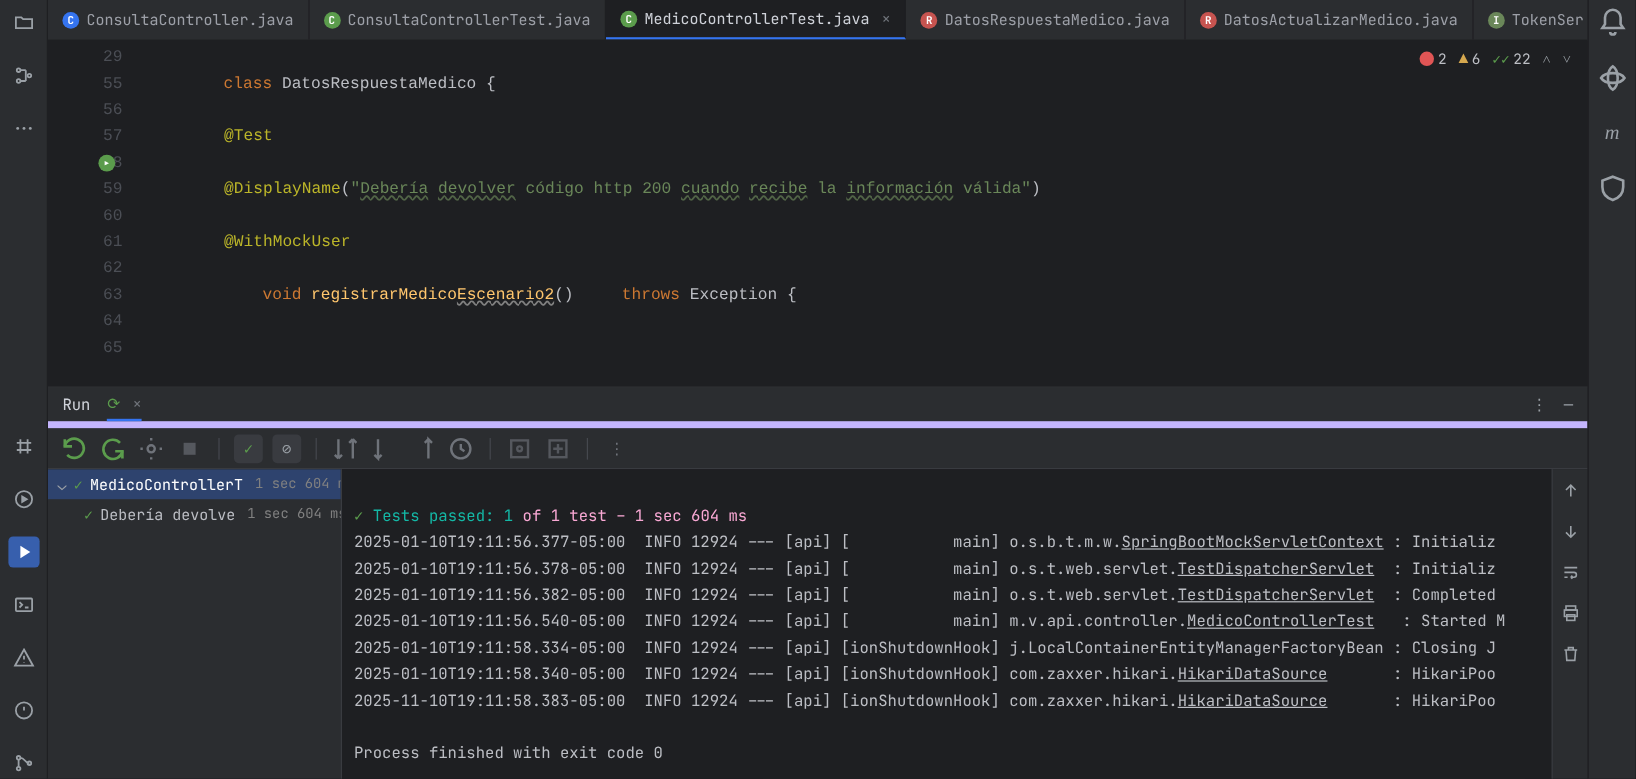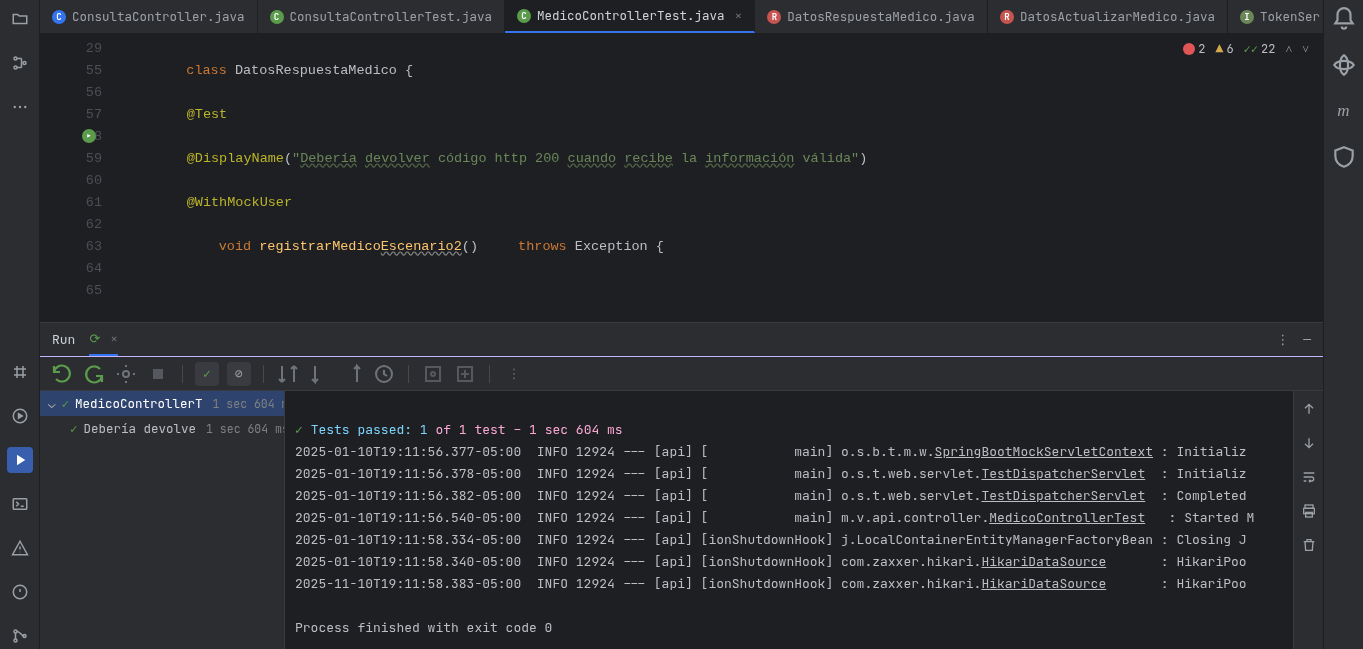--- a/index.html
+++ b/index.html
@@ -163,21 +163,21 @@
     flex-direction:column;
     border-top: 1px solid #393b40;
     min-height:0;
   }
   .run-head {
     display:flex; align-items:center;
     height:34px;
     background:#2b2d30;
     padding:0 12px;
     gap:14px;
-    border-bottom:1px solid #c4b5fd;
+    border-bottom:6px solid #c4b5fd;
   }
   .run-head .title { color:#cfd2d9; font-size:13px; }
   .run-tab {
     display:flex; align-items:center; gap:6px;
     color:#cfd2d9; font-size:13px;
     border-bottom:2px solid #3574f0;
     height:100%;
   }
   .run-tab .x { color:#6f737a; margin-left:4px; }
   .run-tab-icon { color:#5b9c4c; }
@@ -230,21 +230,21 @@
   .console {
     flex:1;
     background:#1e1f22;
     padding:6px 10px;
     font-size:13px;
     line-height:22px;
     color:#bcbec4;
     white-space:pre;
     overflow:hidden;
   }
-  .console .passed { color:#7dd3fc; }
+  .console .passed { color:#14b8a6; }
   .console .ok     { color:#5b9c4c; }
   .console .muted  { color:#f9a8d4; }
   .console .u { text-decoration: underline; }
   .console-side {
     width:30px;
     background:#2b2d30;
     border-left:1px solid #393b40;
     display:flex;flex-direction:column;align-items:center;
     gap:14px;padding-top:10px;
     color:#9aa0a6;

